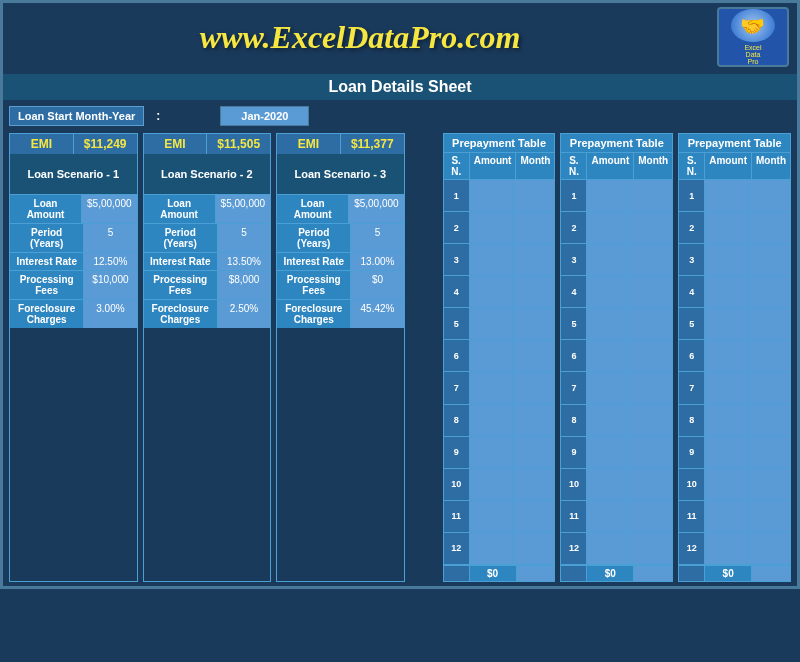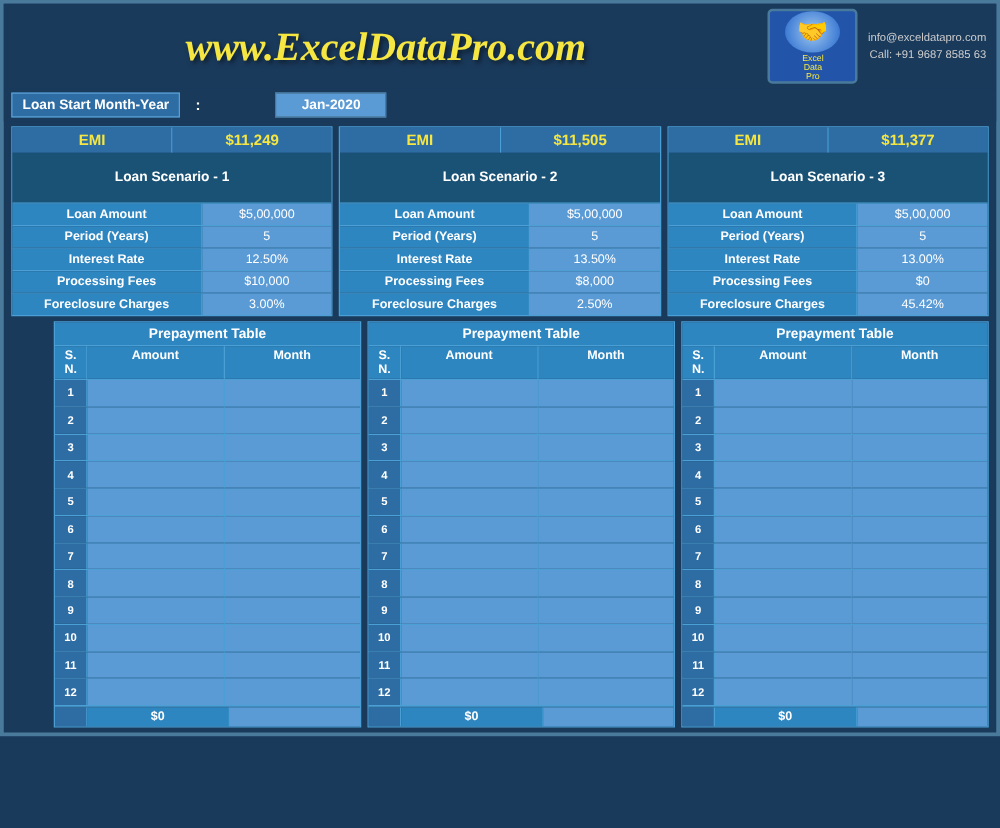--- a/index.html
+++ b/index.html
@@ -131,21 +131,21 @@
       font-weight: bold;
       padding: 3px 20px;
       border: 1px solid #4a7a9b;
       margin-left: 48px;
     }
 
     
     .main-content {
       flex: 1;
       display: flex;
-      flex-direction: column;
+      flex-direction: row;
       padding: 4px 6px;
       gap: 4px;
     }
 
     
     .scenarios-row {
       display: flex;
       gap: 5px;
     }
 
@@ -350,26 +350,25 @@
   <div class="header">
     <div class="header-title">
       <a href="#">www.ExcelDataPro.com</a>
     </div>
     <div style="display:flex; flex-direction:column; align-items:flex-end; gap:3px;">
       <div class="header-logo">
         <div class="logo-circle">🤝</div>
         <div class="logo-text">Excel<br>Data<br>Pro</div>
       </div>
     </div>
-    <div class="header-contact">
-      <div>info@exceldatapro.com</div>
-      <div>Call: +91 9687 8585 63</div>
-    </div>
   </div>
 
+  <div class="sheet-title-bar">
+    <div class="sheet-title">Loan Details Sheet</div>
+  </div>
 
   <div class="loan-start-row">
     <div class="loan-start-label">Loan Start Month-Year</div>
     <div class="loan-start-colon">:</div>
     <div class="loan-start-value">Jan-2020</div>
   </div>
 
   <div class="main-content">
 
     <div class="scenarios-row">

